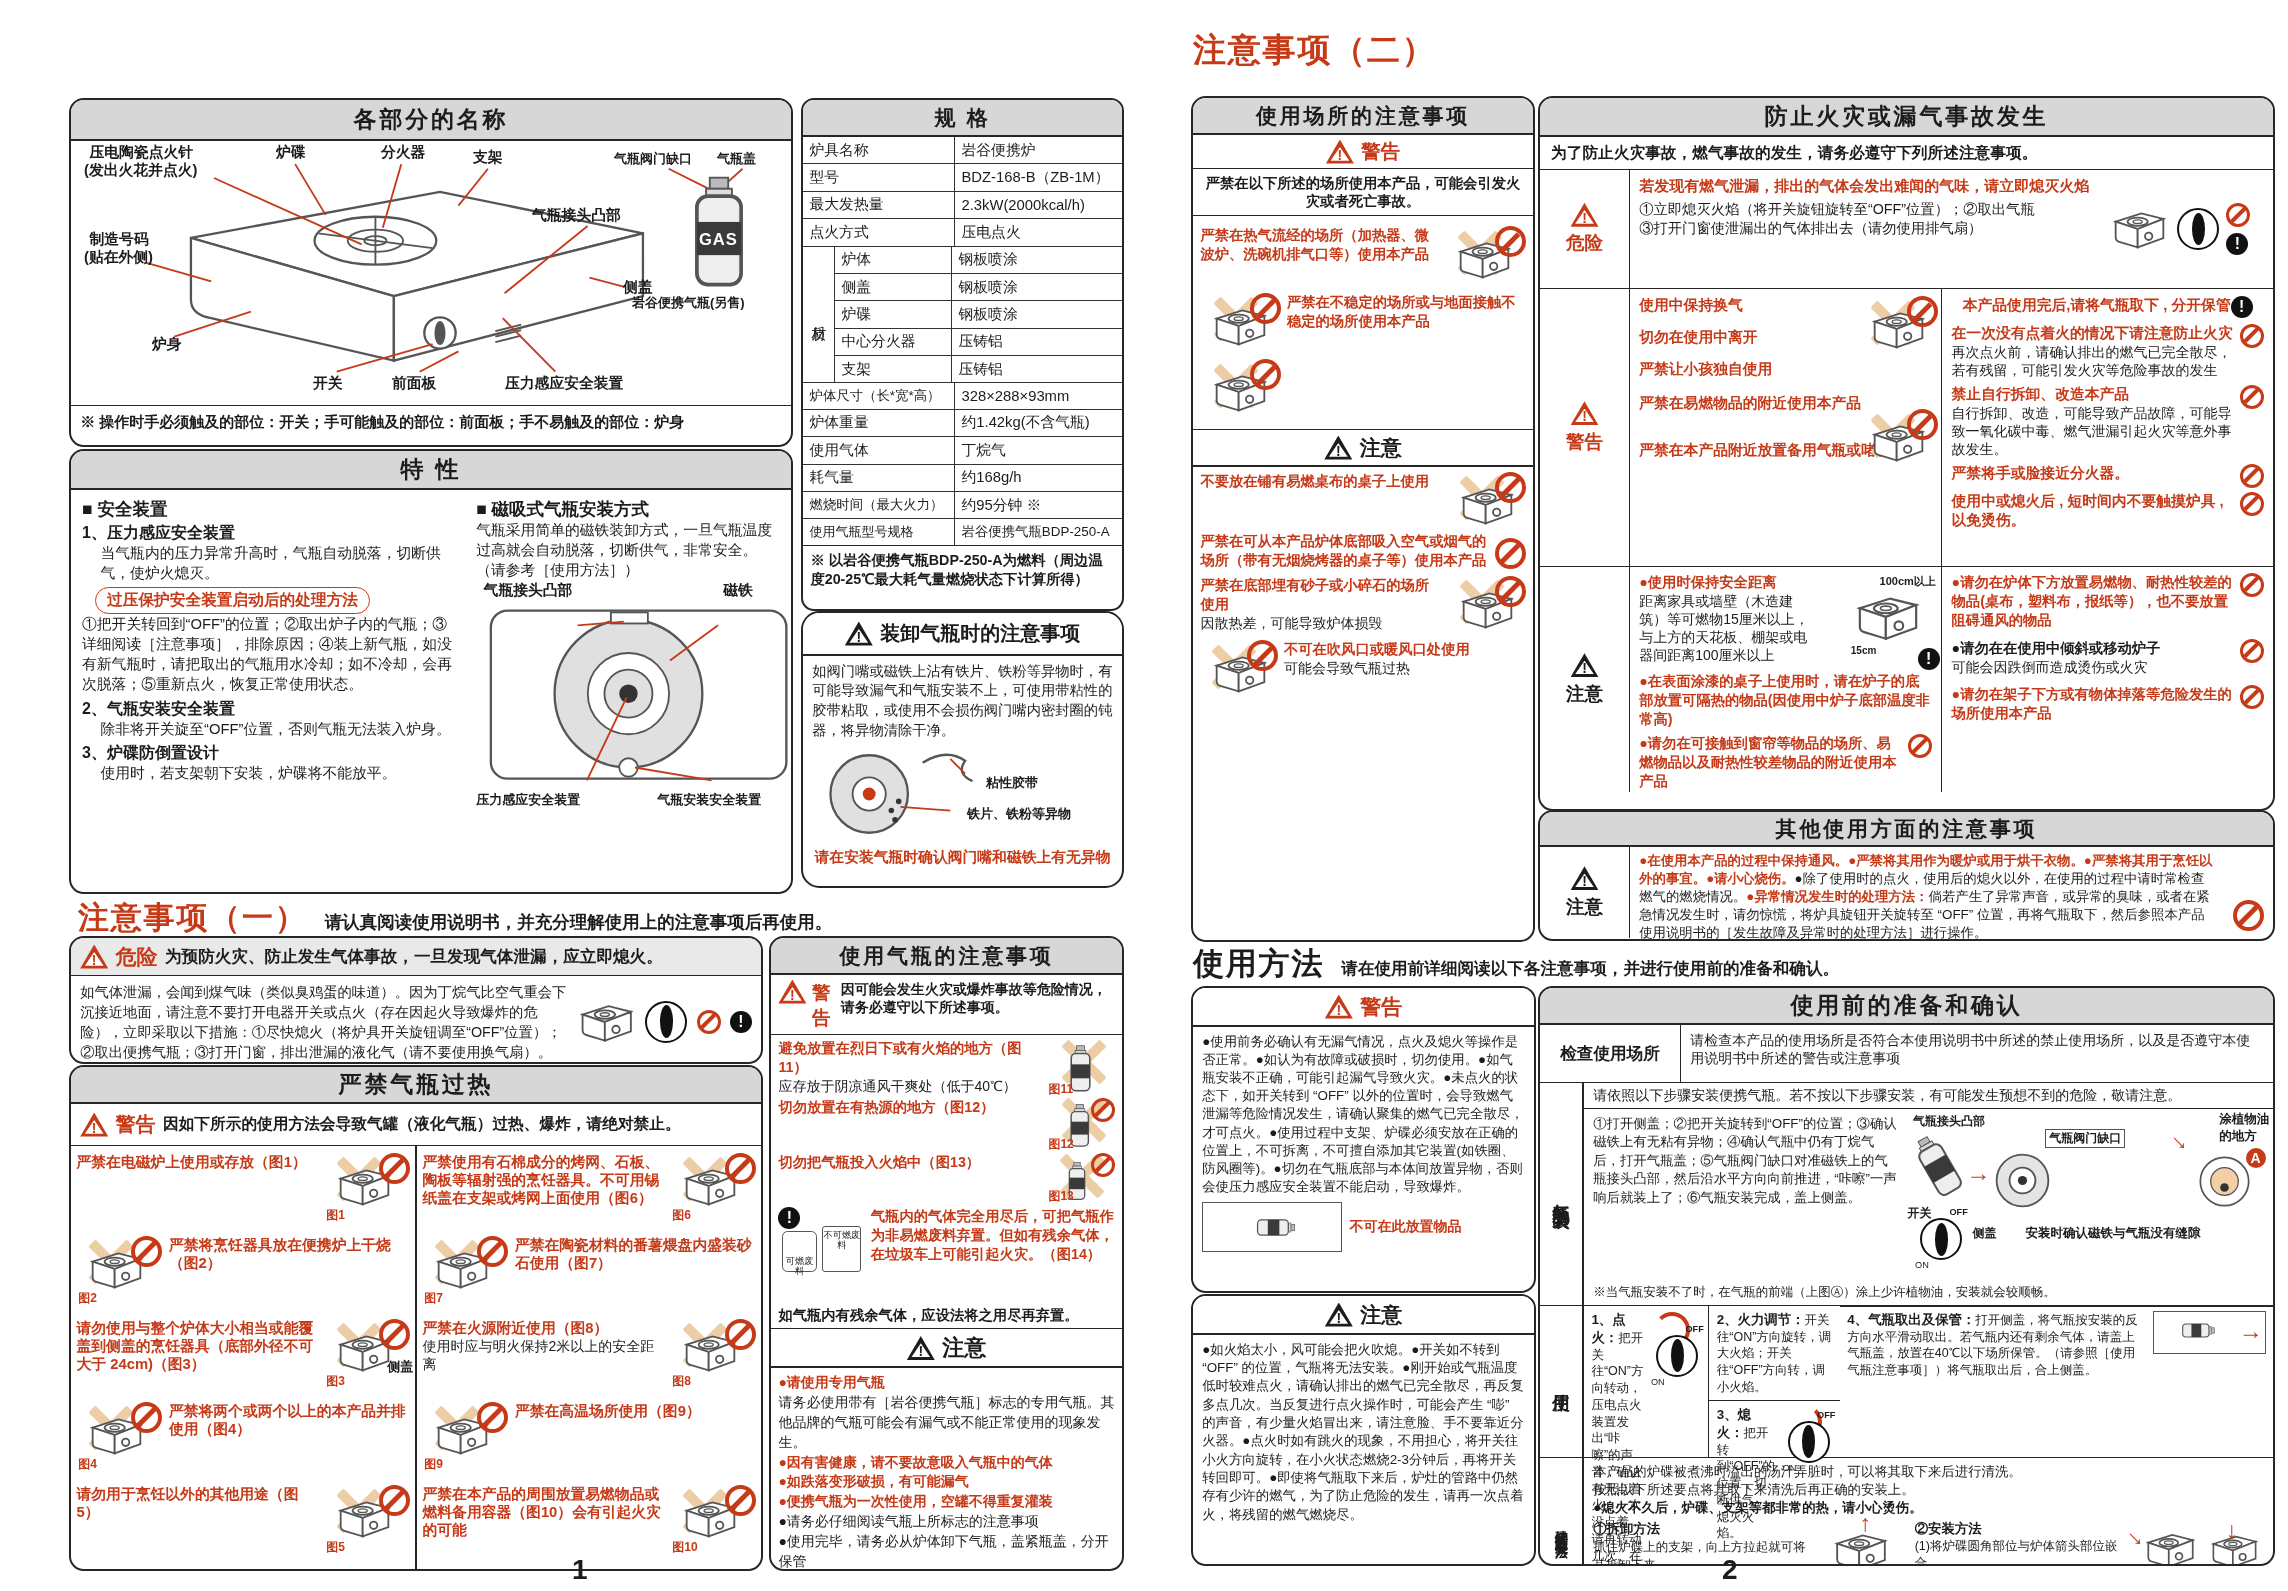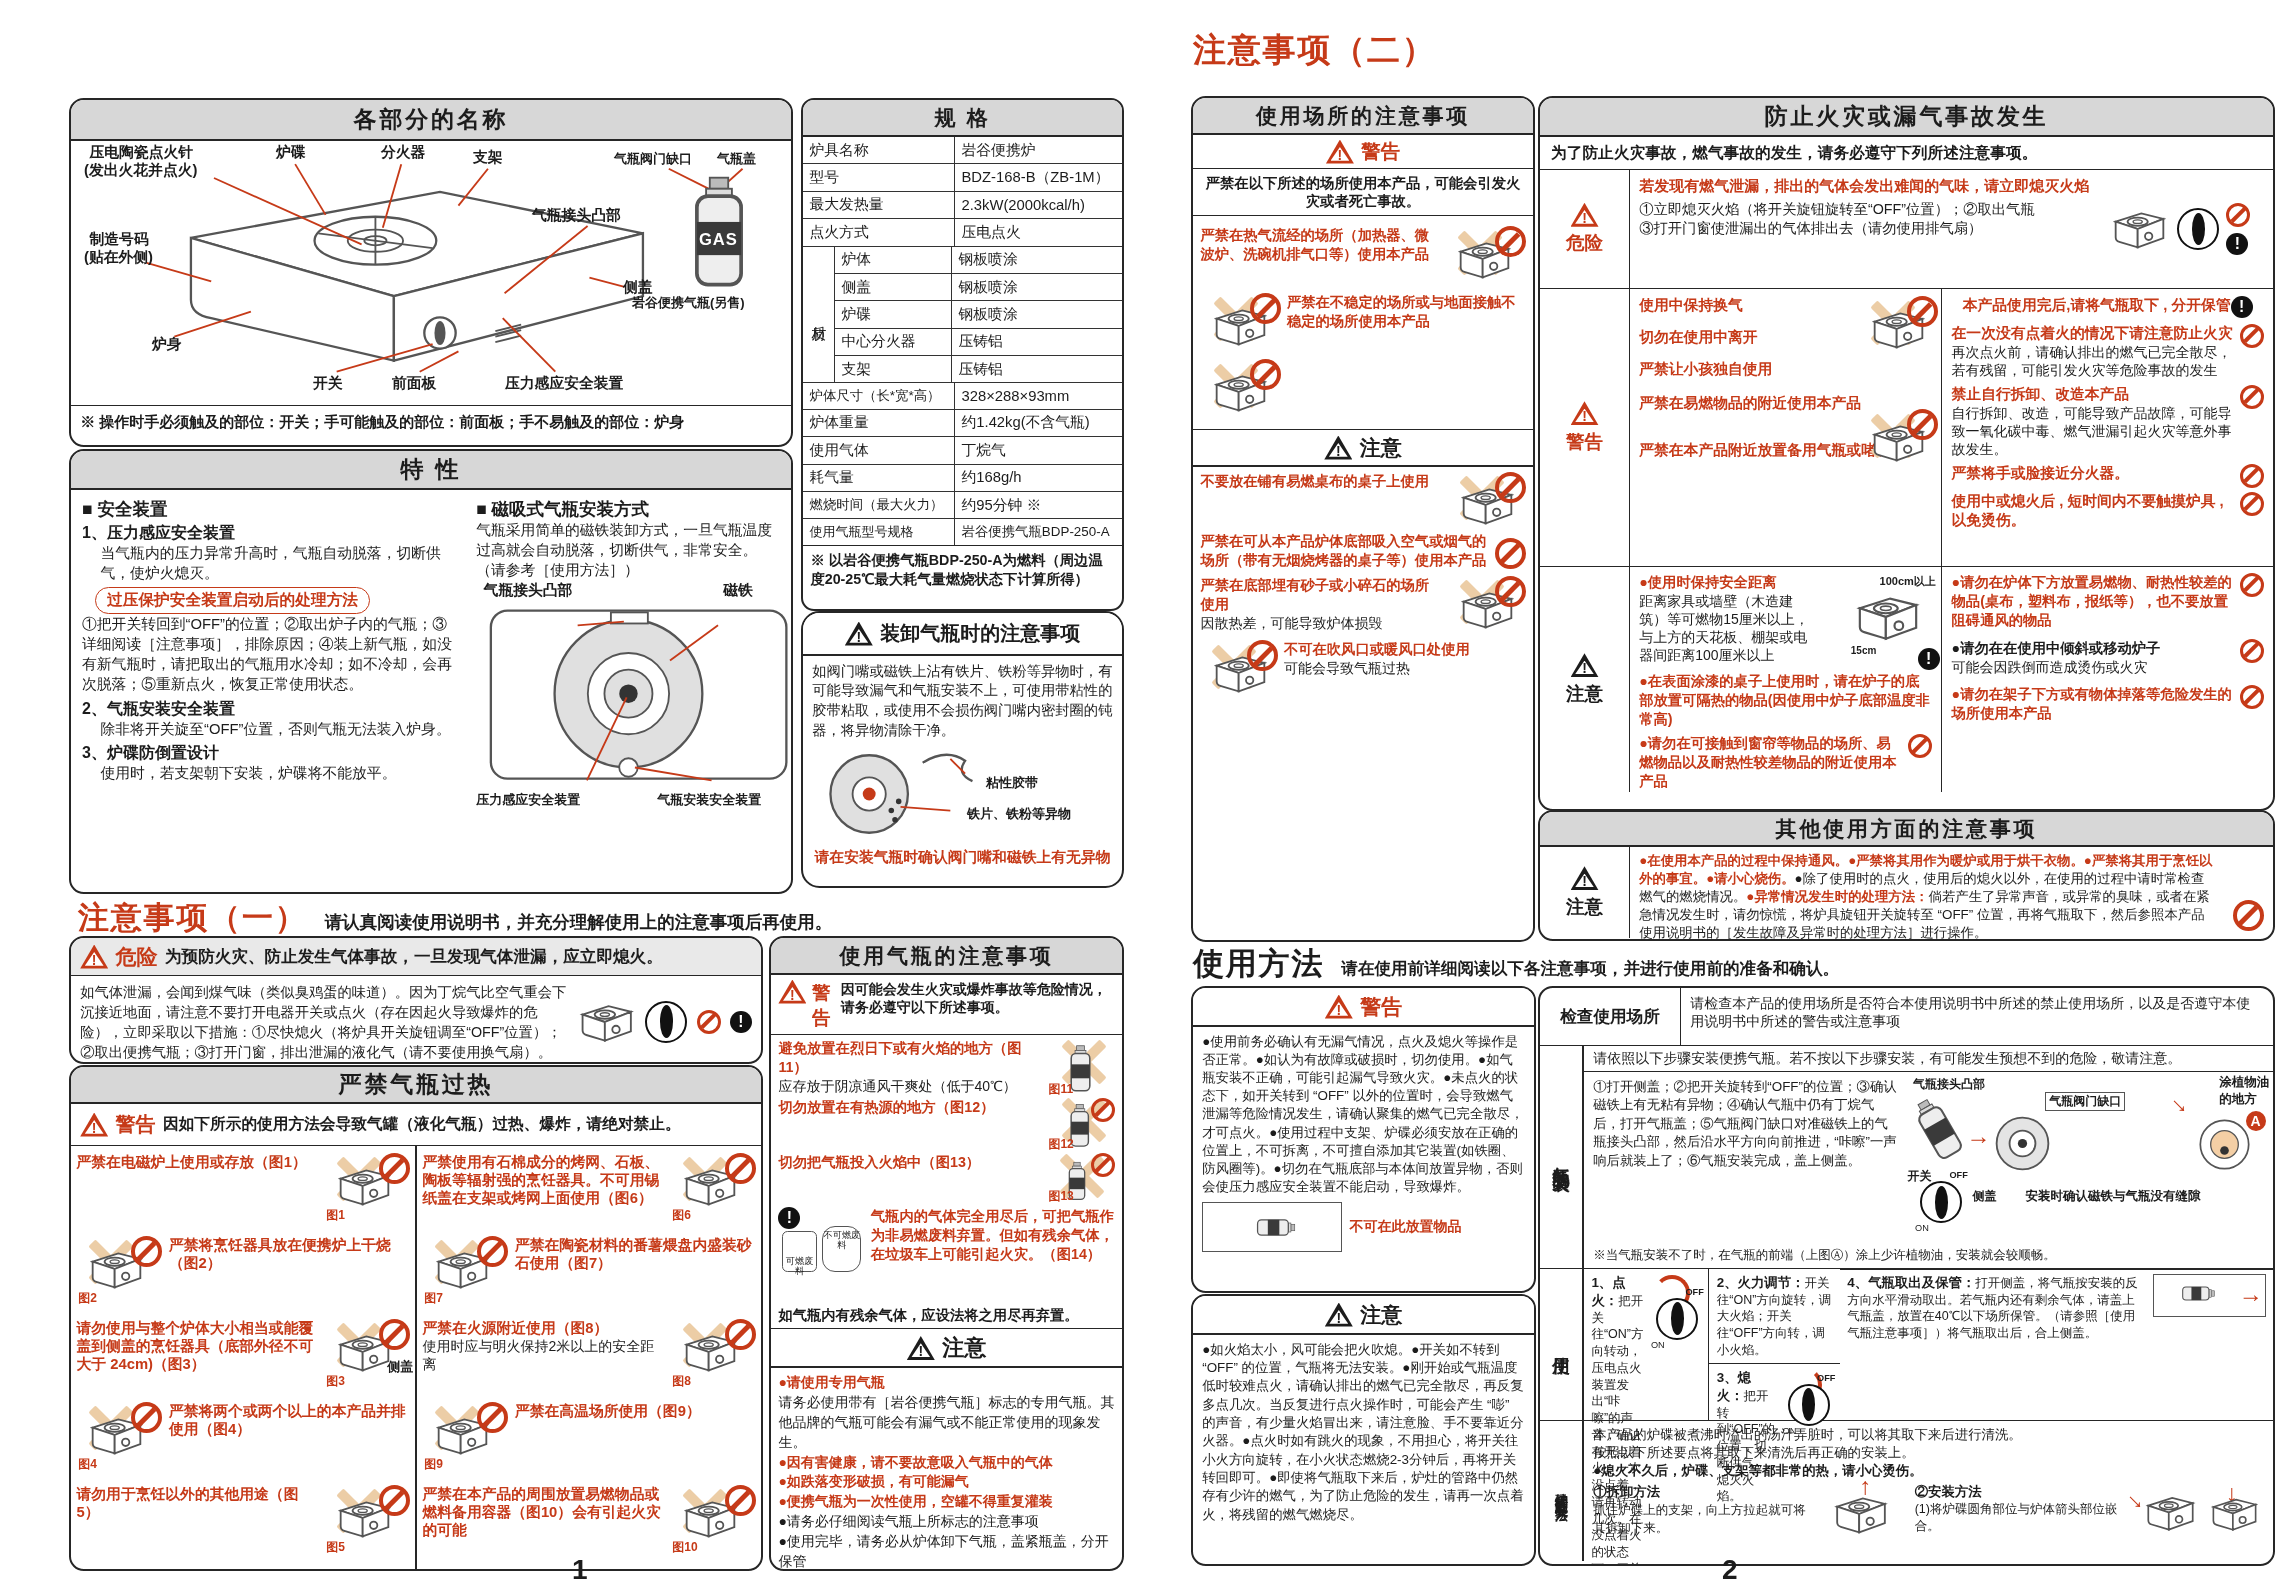--- a/index.html
+++ b/index.html
@@ -488,21 +488,21 @@
               <use href="#can"></use>
             </svg>
             <span class="ban sm" style="position:absolute;right:0;top:0"></span>
             <span class="cap red">图13</span>
           </span>
   </div>
   <div class="row" style="gap:7.4px;margin-top:3.7px">
    <span style="width:85px;flex:none;position:relative">
     <span class="bang sm" style="position:absolute;left:0;top:0"></span>
     <span style="position:absolute;left:3.7px;top:24px;width:35px;height:41px;border:1.8px solid #555;border-radius:5.5px;font-size:9.2px;text-align:center;line-height:1.1;padding-top:24px;box-sizing:border-box">可燃废料</span>
-    <span style="position:absolute;left:44px;top:18.5px;width:39px;height:46px;border:1.8px solid #555;border-radius:13px;font-size:9.2px;text-align:center;line-height:1.1;padding-top:3.7px;box-sizing:border-box">不可燃废料</span>
+    <span style="position:absolute;left:44px;top:18.5px;width:39px;height:46px;border:1.8px solid #555;border-radius:3px;font-size:9.2px;text-align:center;line-height:1.1;padding-top:3.7px;box-sizing:border-box">不可燃废料</span>
    </span>
    <span class="red b" style="font-size:14.3px;flex:1;line-height:1.32">气瓶内的气体完全用尽后，可把气瓶作为非易燃废料弃置。但如有残余气体，在垃圾车上可能引起火灾。（图14）</span>
   </div>
   <div class="b" style="font-size:14.3px;margin-top:42px">如气瓶内有残余气体，应设法将之用尽再弃置。</div>
  </div>
  <div class="hdw bt" style="height:37px;font-size:22px">
         <span class="warnico bk">
           <i>!</i>
         </span>
         <span>注意</span>
@@ -768,20 +768,21 @@
  <div class="hdw" style="height:37px">
         <span class="warnico bk">
           <i>!</i>
         </span>
         <span style="font-size:21px">注意</span>
       </div>
  <div style="padding:5.5px 9.2px;font-size:13.4px;line-height:1.37">●如火焰太小，风可能会把火吹熄。●开关如不转到 “OFF” 的位置，气瓶将无法安装。●刚开始或气瓶温度低时较难点火，请确认排出的燃气已完全散尽，再反复多点几次。当反复进行点火操作时，可能会产生 “嘭” 的声音，有少量火焰冒出来，请注意脸、手不要靠近分火器。●点火时如有跳火的现象，不用担心，将开关往小火方向旋转，在小火状态燃烧2-3分钟后，再将开关转回即可。●即使将气瓶取下来后，炉灶的管路中仍然存有少许的燃气，为了防止危险的发生，请再一次点着火，将残留的燃气燃烧尽。</div>
 </div>
 
 <div class="bx" style="left:1538px;top:986px;width:733px;height:576px">
+ <div class="hd" style="height:35px">使用前的准备和确认</div>
  <div class="row bb" style="height:57px">
   <div class="br c b" style="width:140px;display:flex;align-items:center;justify-content:center;font-size:16.6px">检查使用场所</div>
   <div style="flex:1;padding:5.5px 9.2px;font-size:14px;line-height:1.35">请检查本产品的使用场所是否符合本使用说明书中所述的禁止使用场所，以及是否遵守本使用说明书中所述的警告或注意事项</div>
  </div>
  <div class="row bb" style="height:222px">
   <div class="vlab" style="width:42px">气瓶的安装</div>
   <div style="flex:1;display:flex;flex-direction:column">
    <div class="bb" style="padding:3.7px 9.2px;font-size:14px">请依照以下步骤安装便携气瓶。若不按以下步骤安装，有可能发生预想不到的危险，敬请注意。</div>
    <div class="row" style="flex:1">
     <div style="width:305px;padding:5.5px 9.2px;font-size:13.4px;line-height:1.38">①打开侧盖；②把开关旋转到“OFF”的位置；③确认磁铁上有无粘有异物；④确认气瓶中仍有丁烷气后，打开气瓶盖；⑤气瓶阀门缺口对准磁铁上的气瓶接头凸部，然后沿水平方向向前推进，“咔嚓”一声响后就装上了；⑥气瓶安装完成，盖上侧盖。</div>

